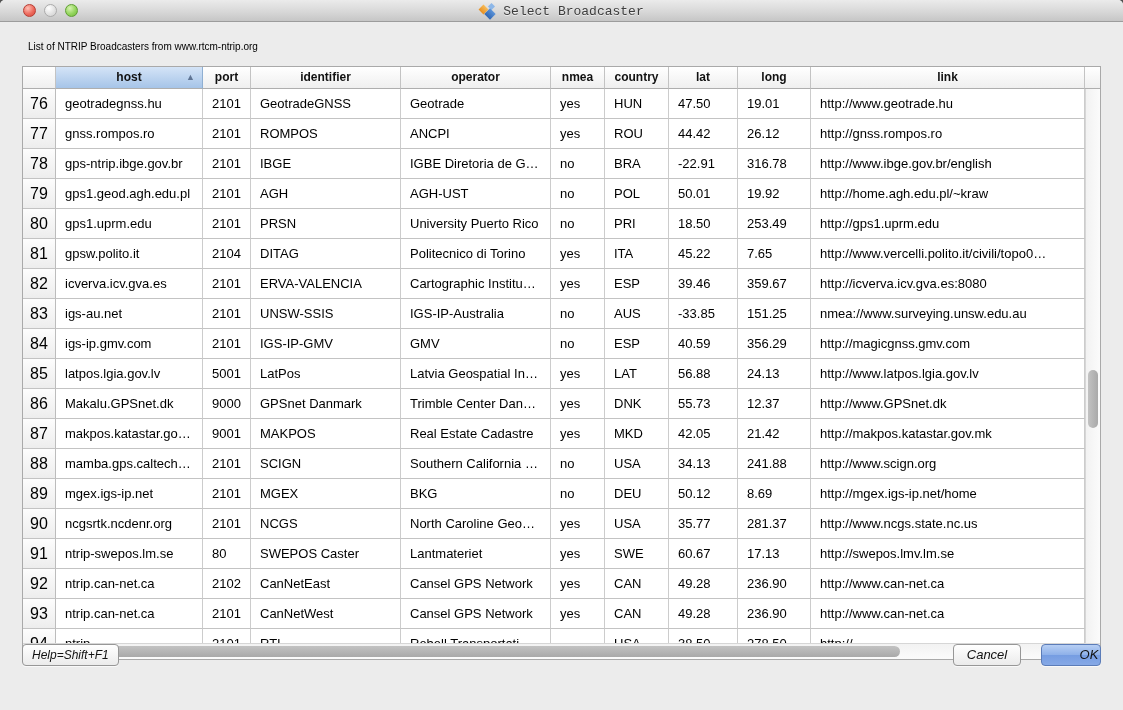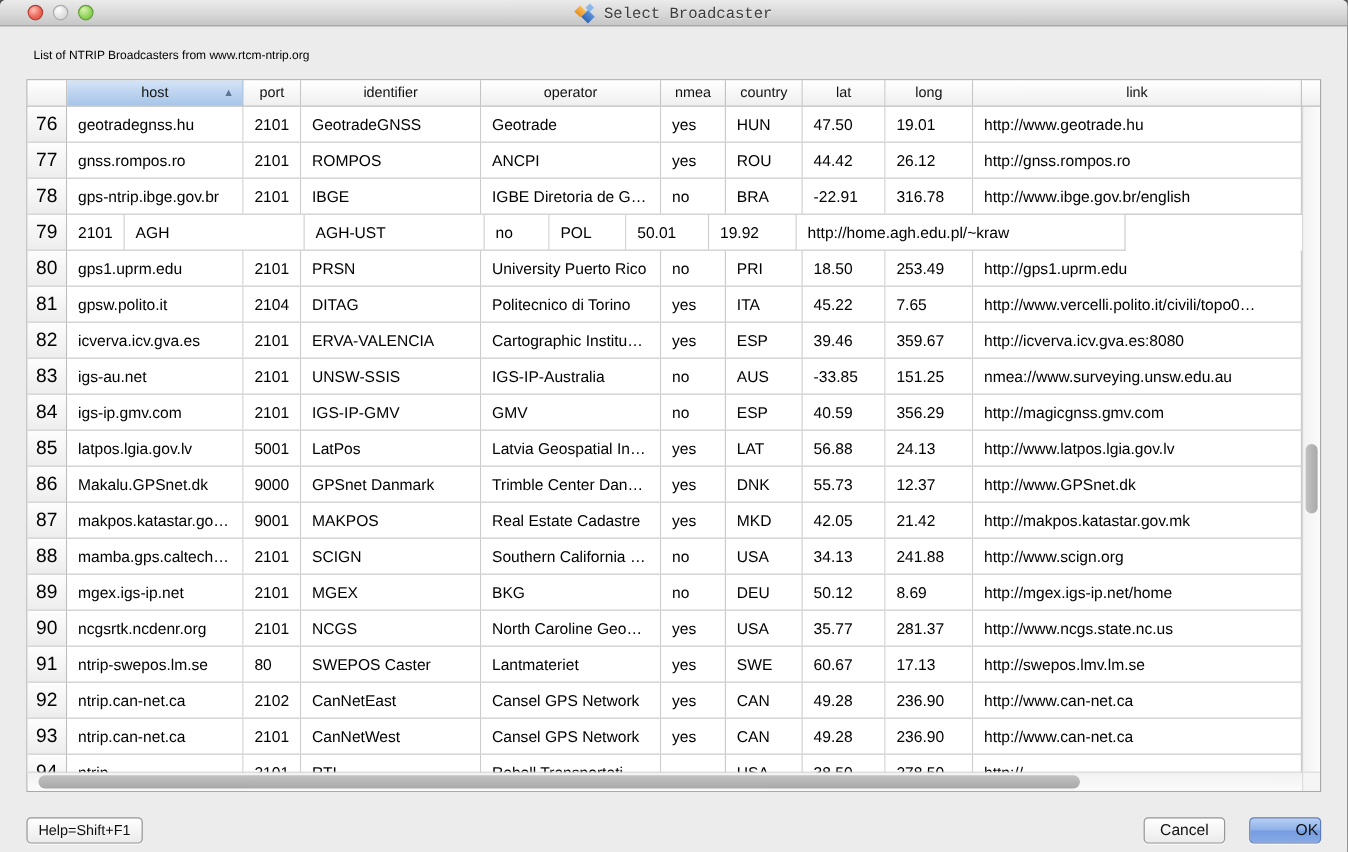--- a/index.html
+++ b/index.html
@@ -31,21 +31,21 @@
   .app-icon .d-orange { left:1px;  top:2px; width:7px; height:7px; background:linear-gradient(#f7bc5a,#e88f1f); }
   .app-icon .d-lblue  { left:10px; top:0;   width:5px; height:5px; background:#8db7e8; }
   .app-icon .d-blue   { left:7px;  top:6px; width:8px; height:8px; background:linear-gradient(#5d94d8,#2f66b4); }
   
   .intro { position:absolute; left:28px; top:41px; font-size:10px; color:#000; }
   
   .table-frame {
     position:absolute; left:22px; top:66px; width:1079px; height:594px;
     background:#fff; border:1px solid #a9a9a9;
   }
-  .thead { display:flex; height:22px; width:1077px; }
+  .thead { display:flex; height:22px; width:1077px;font-weight:bold; }
   .hcell {
     flex:none; height:22px; border-right:1px solid #c3c3c3; border-bottom:1px solid #aeaeae;
     background:linear-gradient(#ffffff,#efefef);
     font-size:12px; color:#111; text-align:center; line-height:21px;
     white-space:nowrap; overflow:hidden; position:relative;
   }
   .hcell.sorted { background:linear-gradient(#d4e4f7 , #a6c4e8); border-right:1px solid #8fafd2; }
   .hcell .sort-arrow {
     position:absolute; right:7px; top:0; line-height:21px;
     font-size:9px; color:#5f7494;
@@ -78,25 +78,26 @@
   .hscroll {
     position:absolute; left:0; bottom:0; height:16px; width:1062px;
     background:linear-gradient(#f2f2f2,#fbfbfb); border-top:1px solid #d6d6d6;
   }
   .hthumb { position:absolute; top:2px; left:9px; width:868px; height:11px; border-radius:6px;
     background:linear-gradient(#c2c2c2,#a9a9a9); }
   .scroll-corner { position:absolute; right:0; bottom:0; width:15px; height:16px;
     background:#f5f5f5; border-top:1px solid #dcdcdc; border-left:1px solid #dcdcdc; }
   
   .btn {
-    position:absolute; top:681px; height:22px; border-radius:4px;
+    position:absolute; top:644px; height:22px; border-radius:4px;
     border:1px solid #979797; background:linear-gradient(#ffffff,#ebebeb);
     font-family:"Liberation Sans",sans-serif; font-size:13px; color:#111;
     text-align:center; line-height:20px; box-shadow:0 1px 0 rgba(255,255,255,.7);
     cursor:default;
+    font-style:italic;
   }
   .btn-help { left:22px; padding:0 9px; font-size:12px; }
   .btn-cancel { right:102px; width:68px; }
   .btn-ok {
     right:22px; width:60px;
     background:linear-gradient(#b7cff4 , #8fb1e9 48%, #769de2 52%, #86a9e6);
     border:1px solid #5b7cb8;
     padding-left:36px;
   }
 </style>
@@ -169,20 +170,21 @@
           <div class="cell col-identifier">IBGE</div>
           <div class="cell col-operator">IGBE Diretoria de G…</div>
           <div class="cell col-nmea">no</div>
           <div class="cell col-country">BRA</div>
           <div class="cell col-lat">-22.91</div>
           <div class="cell col-long">316.78</div>
           <div class="cell col-link">http://www.ibge.gov.br/english</div>
         </div>
         <div class="trow">
           <div class="cell col-num c-num">79</div>
+          <div class="cell col-host">gps1.geod.agh.edu.pl</div>
           <div class="cell col-port">2101</div>
           <div class="cell col-identifier">AGH</div>
           <div class="cell col-operator">AGH-UST</div>
           <div class="cell col-nmea">no</div>
           <div class="cell col-country">POL</div>
           <div class="cell col-lat">50.01</div>
           <div class="cell col-long">19.92</div>
           <div class="cell col-link">http://home.agh.edu.pl/~kraw</div>
         </div>
         <div class="trow">

